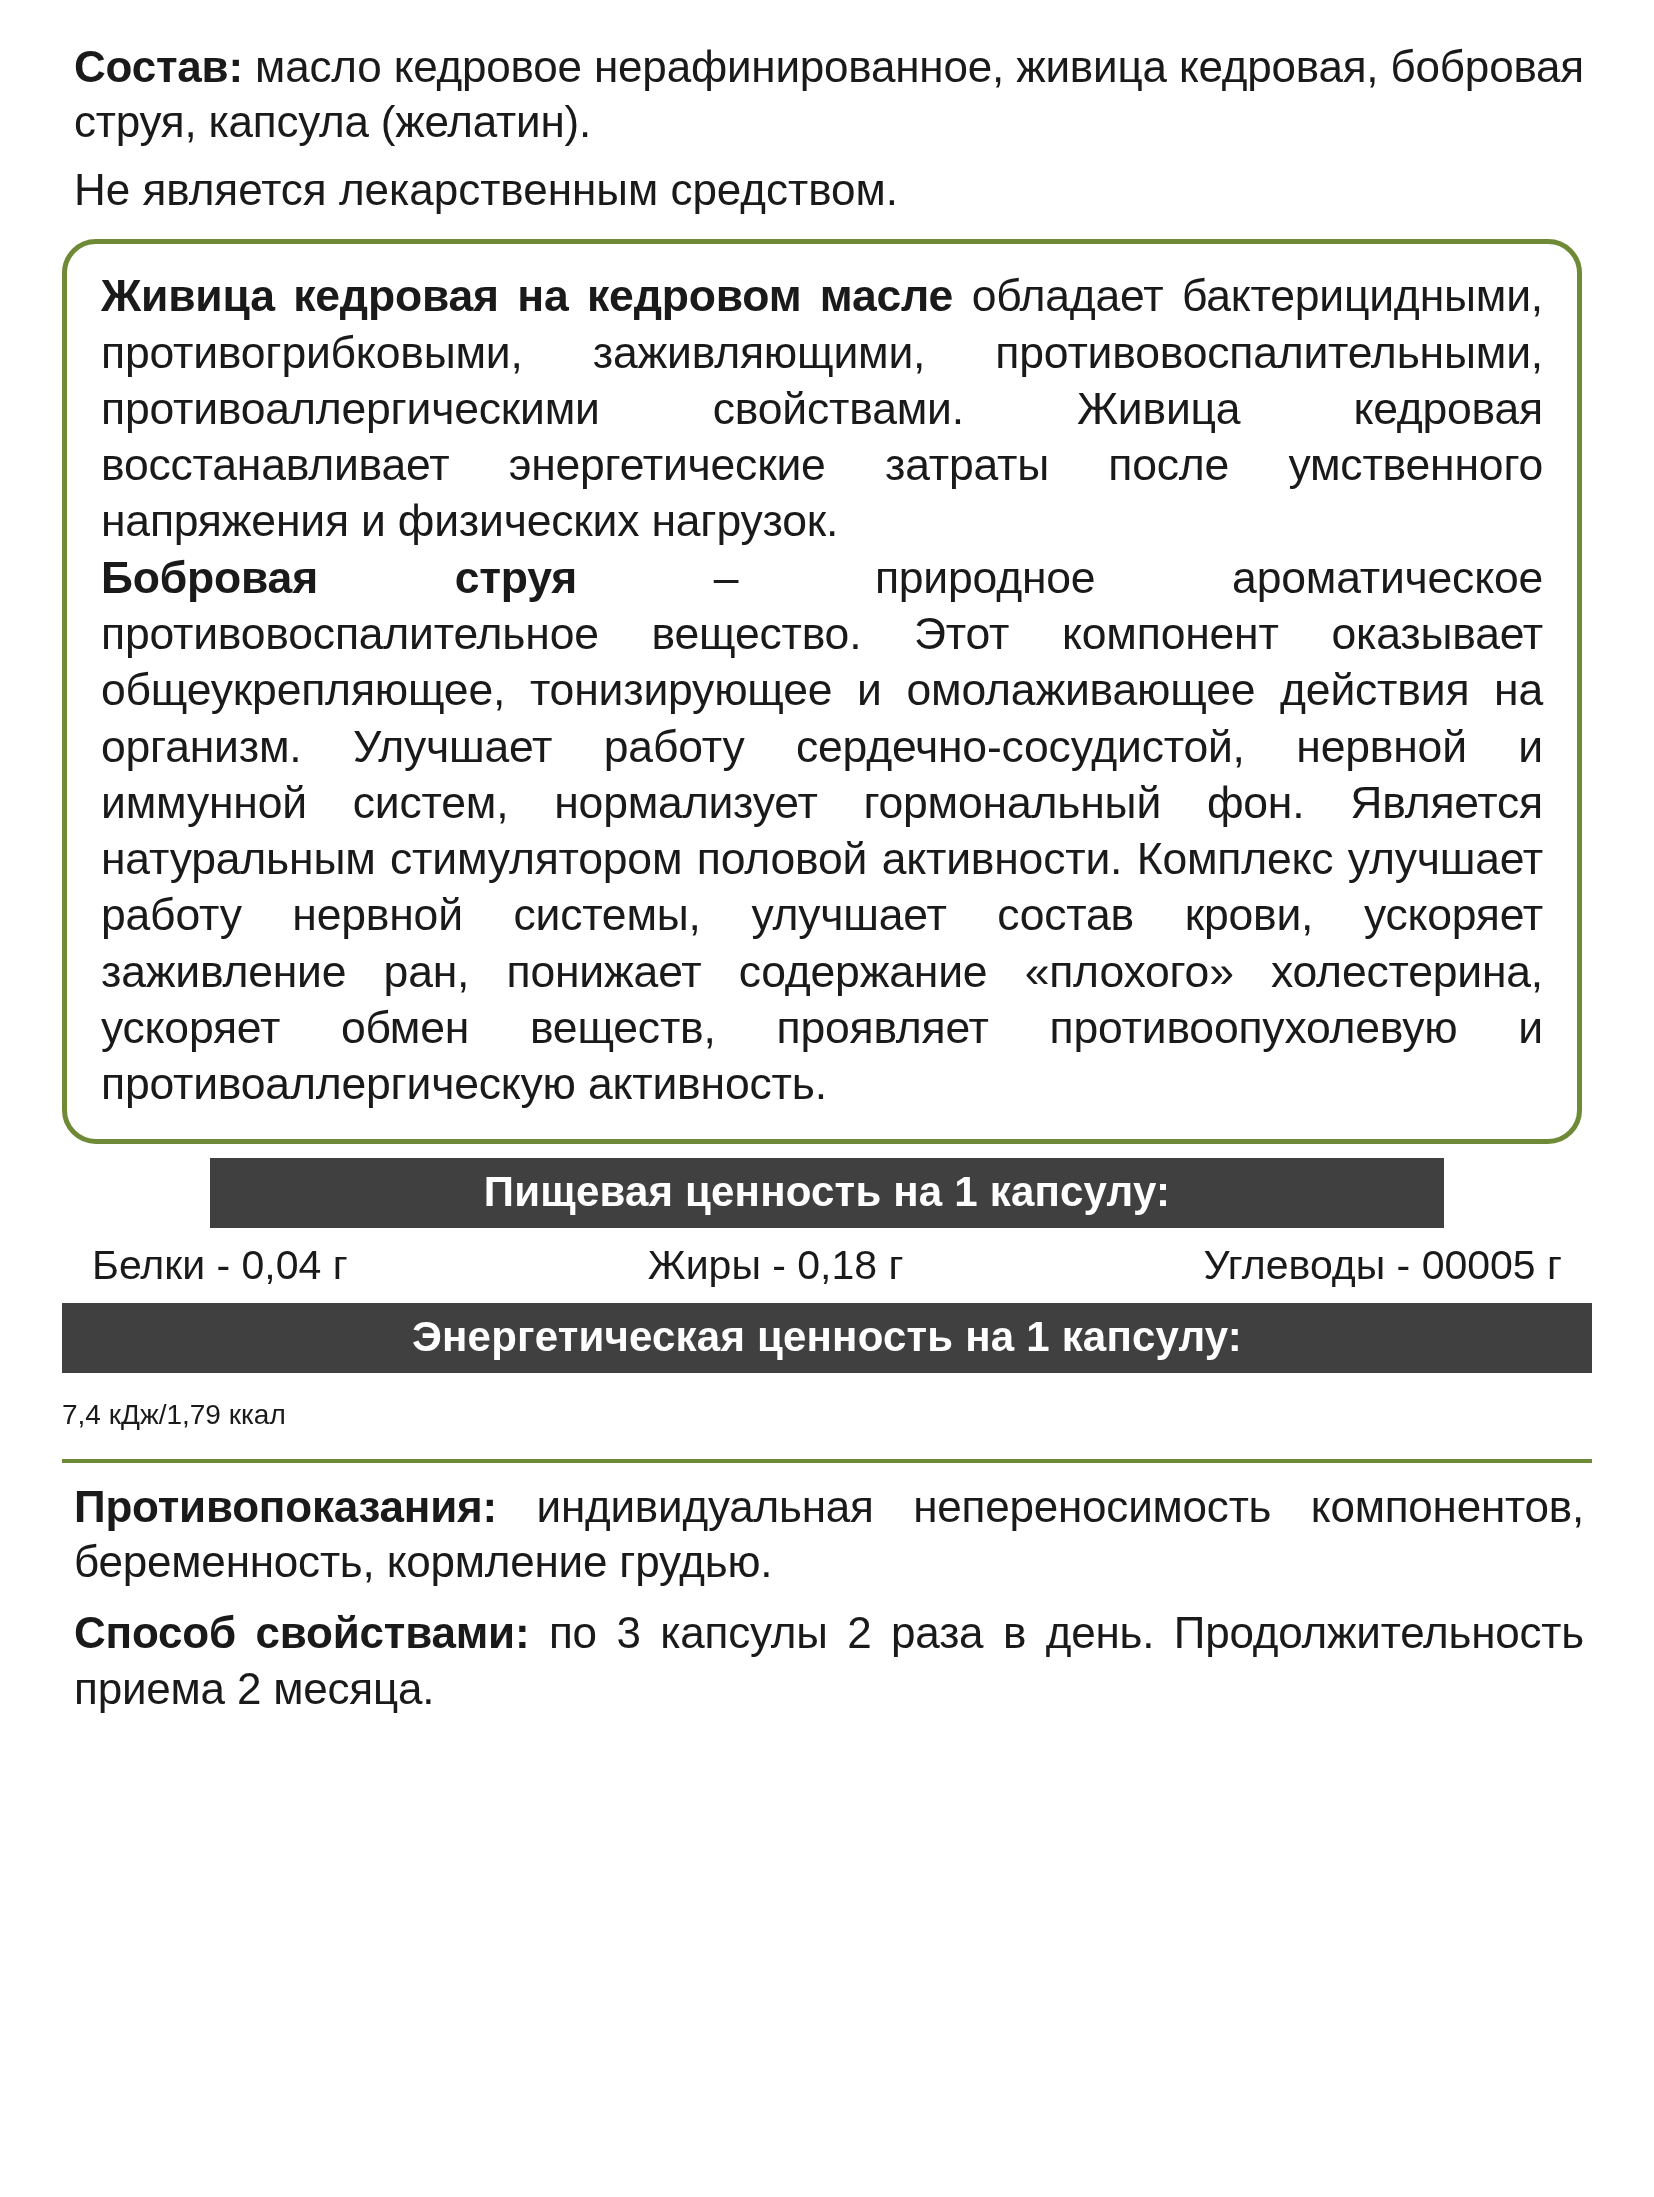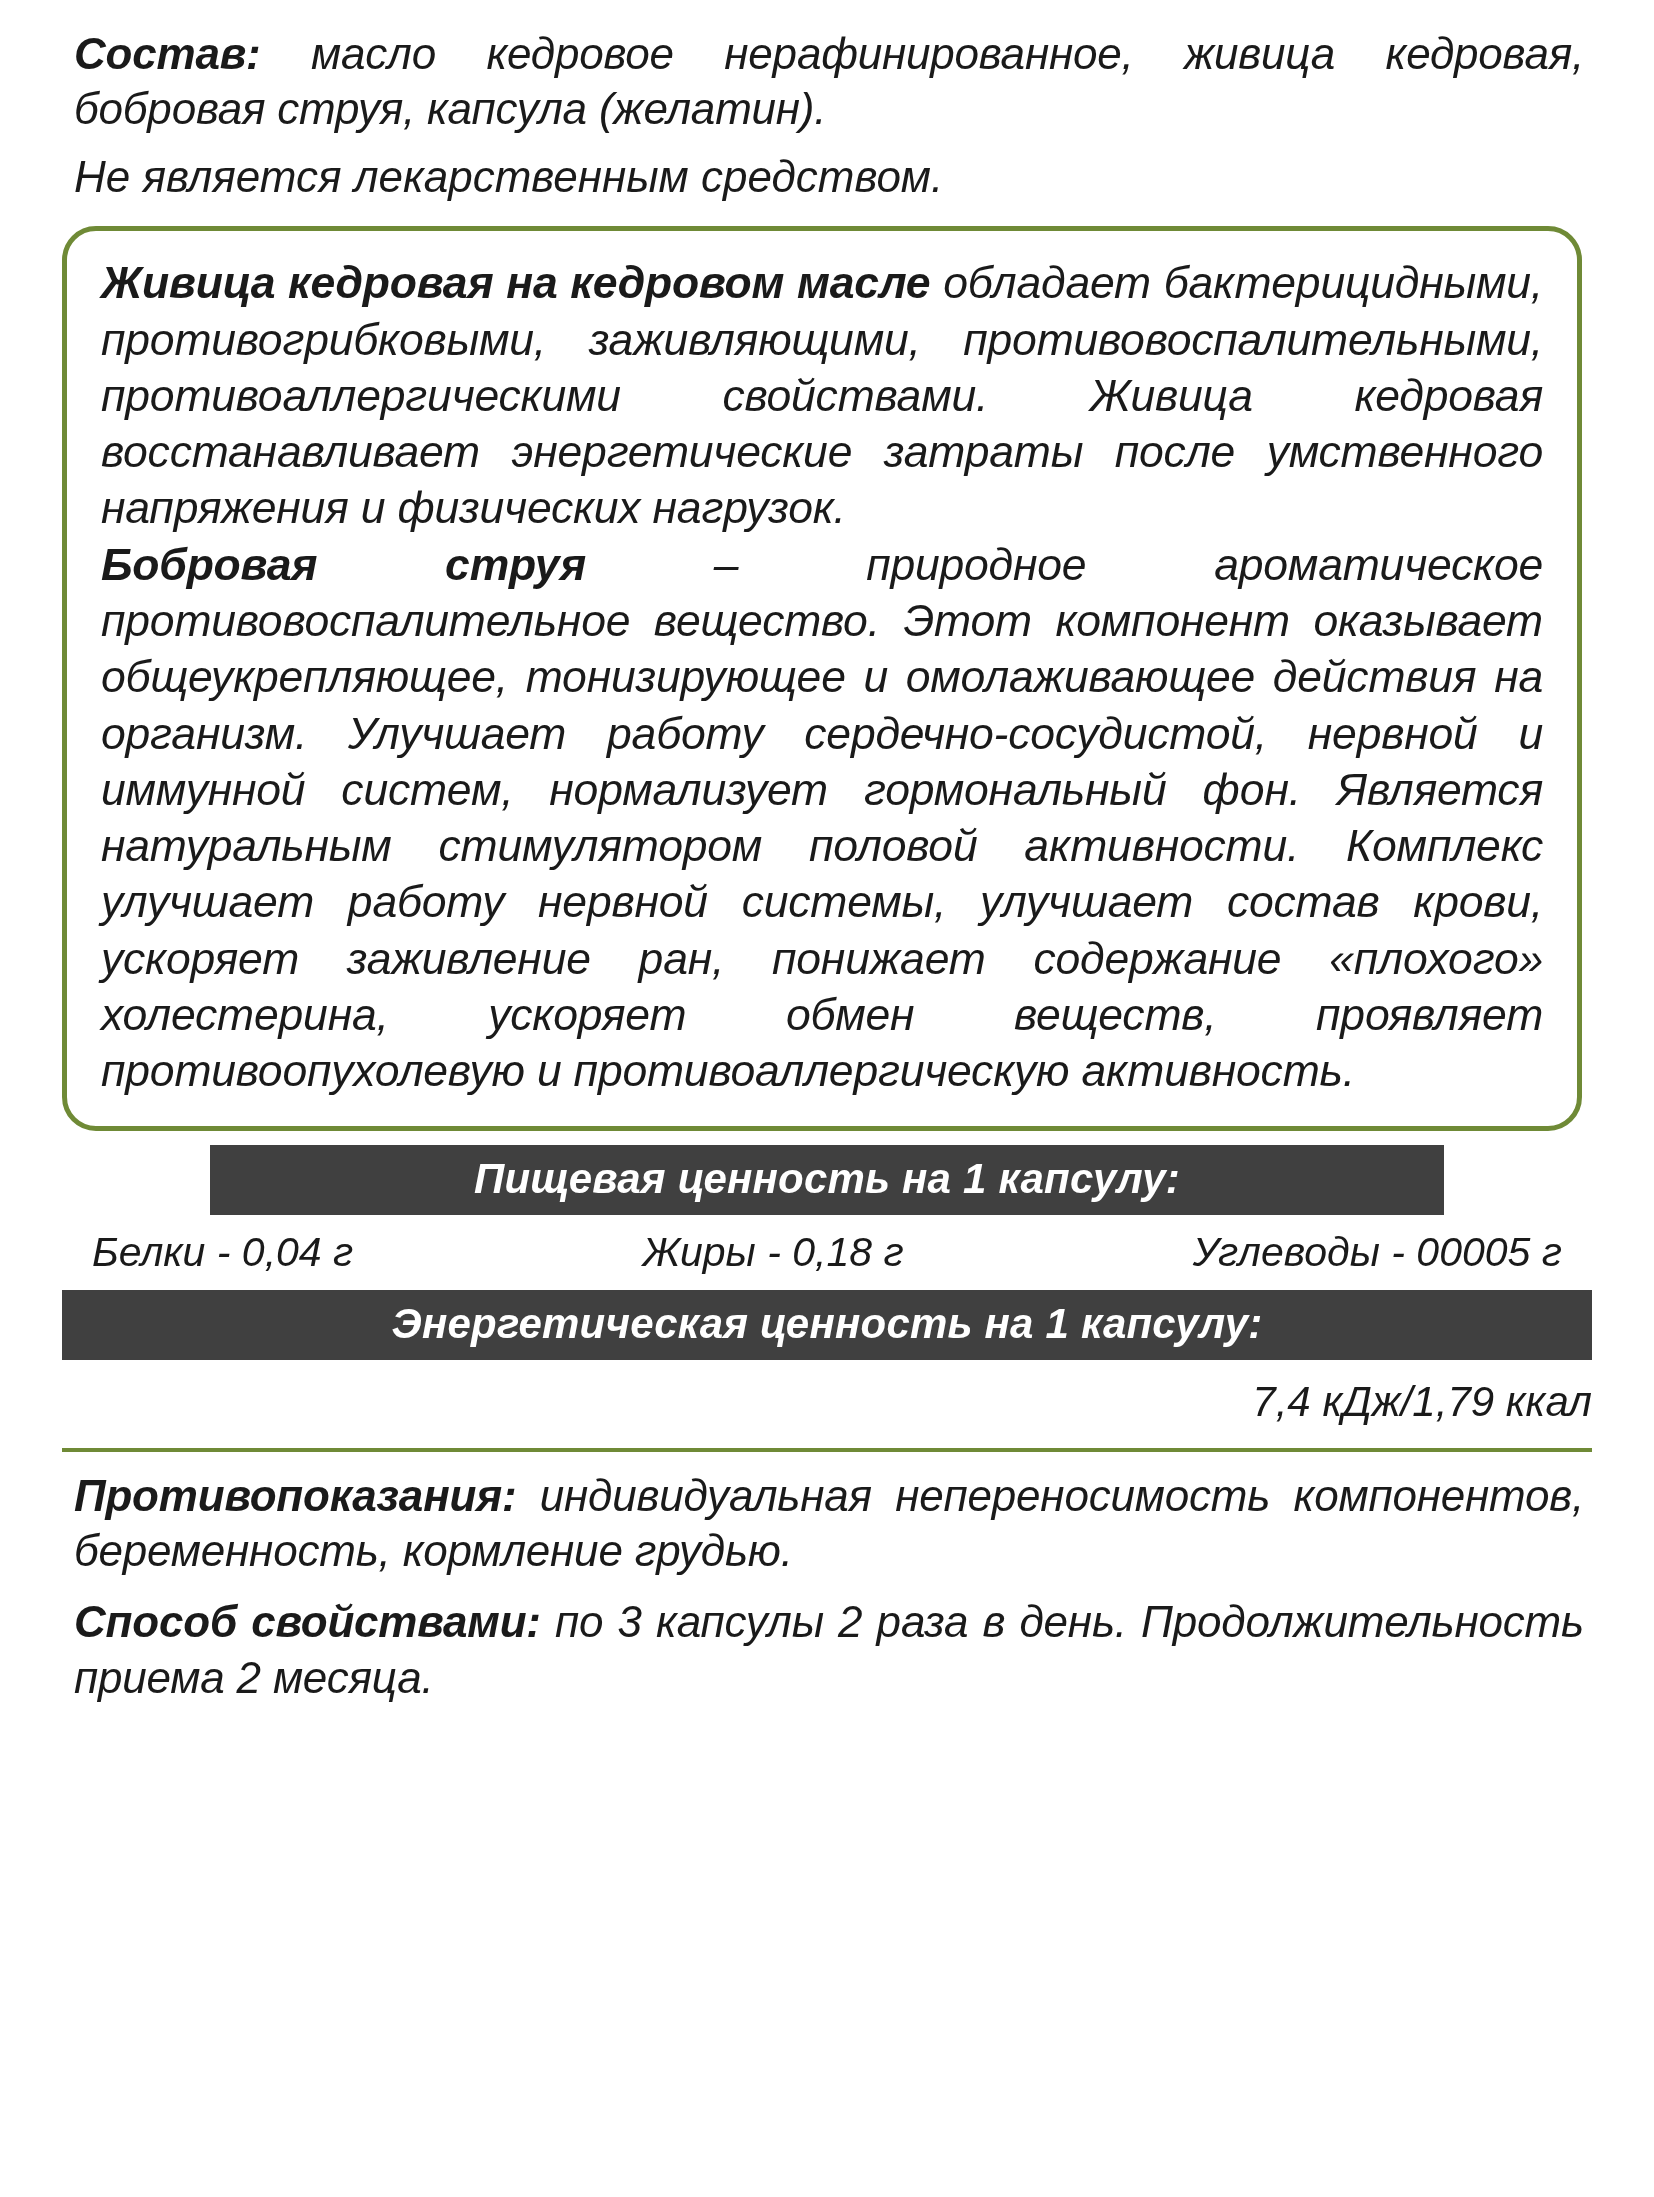--- a/index.html
+++ b/index.html
@@ -11,23 +11,22 @@
     width: 1654px;
     height: 2197px;
     font-family: "Liberation Sans", sans-serif;
     color: #1a1a1a;
     -webkit-font-smoothing: antialiased;
   }
   .page {
     box-sizing: border-box;
     width: 1654px;
     height: 2197px;
-    padding: 26px 60px 0 60px;
+    padding: 39px 60px 0 60px;
     position: relative;
-    font-style: italic;
   }
 
   
   .top-block { margin: 0 10px 0 14px; }
   .para {
     font-size: 44px;
     line-height: 1.26;
     text-align: justify;
     text-justify: inter-word;
     margin: 0;
@@ -65,24 +64,24 @@
     display: flex;
     justify-content: space-between;
     align-items: center;
     font-size: 41px;
     padding: 14px 30px 14px 30px;
     margin: 0 2px;
     gap: 34px;
   }
   .nutri-row > div { white-space: nowrap; }
   .energy-value {
-    text-align: right;
-    font-size: 42px;
+    text-align: left;
+    font-size: 28px;
     padding: 14px 0 16px 0;
-    margin: 4px 2px;
+    margin: 12px 2px;
   }
   .sep {
     height: 4px;
     background: #6f8a36;
     margin: 6px 2px 16px 2px;
   }
 
   
   .bottom-block { margin: 0 10px 0 14px; }
   .bottom-block .para { font-size: 44px; line-height: 1.26; }

